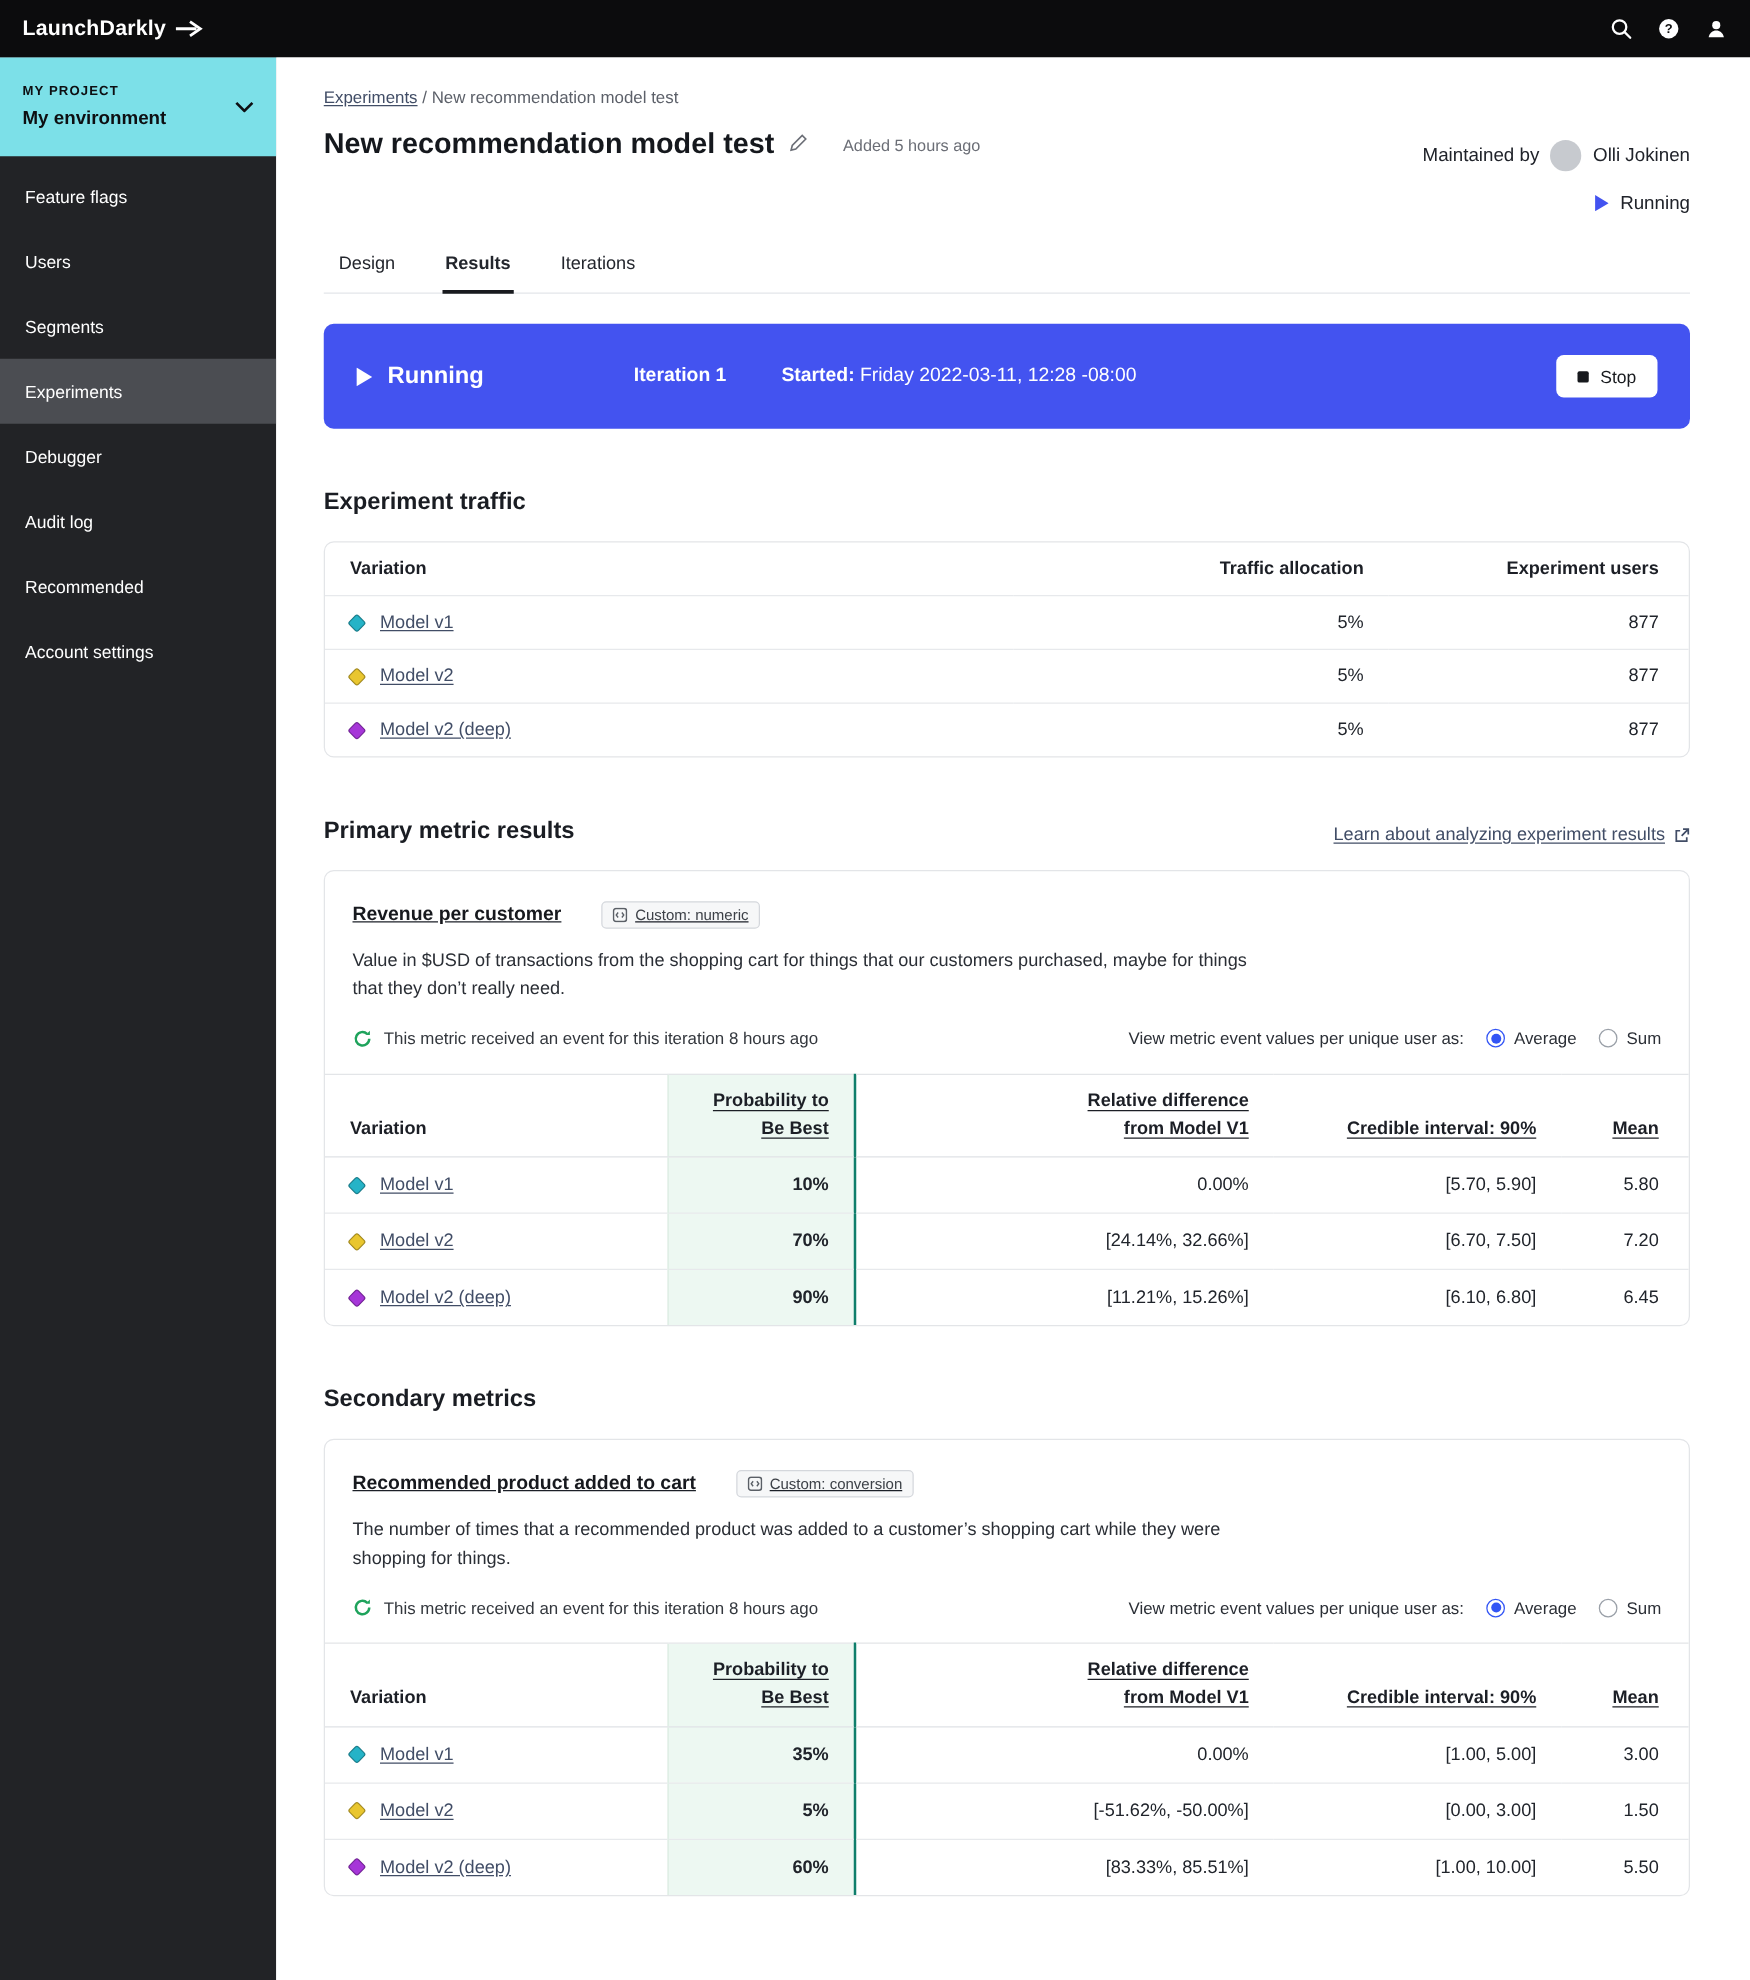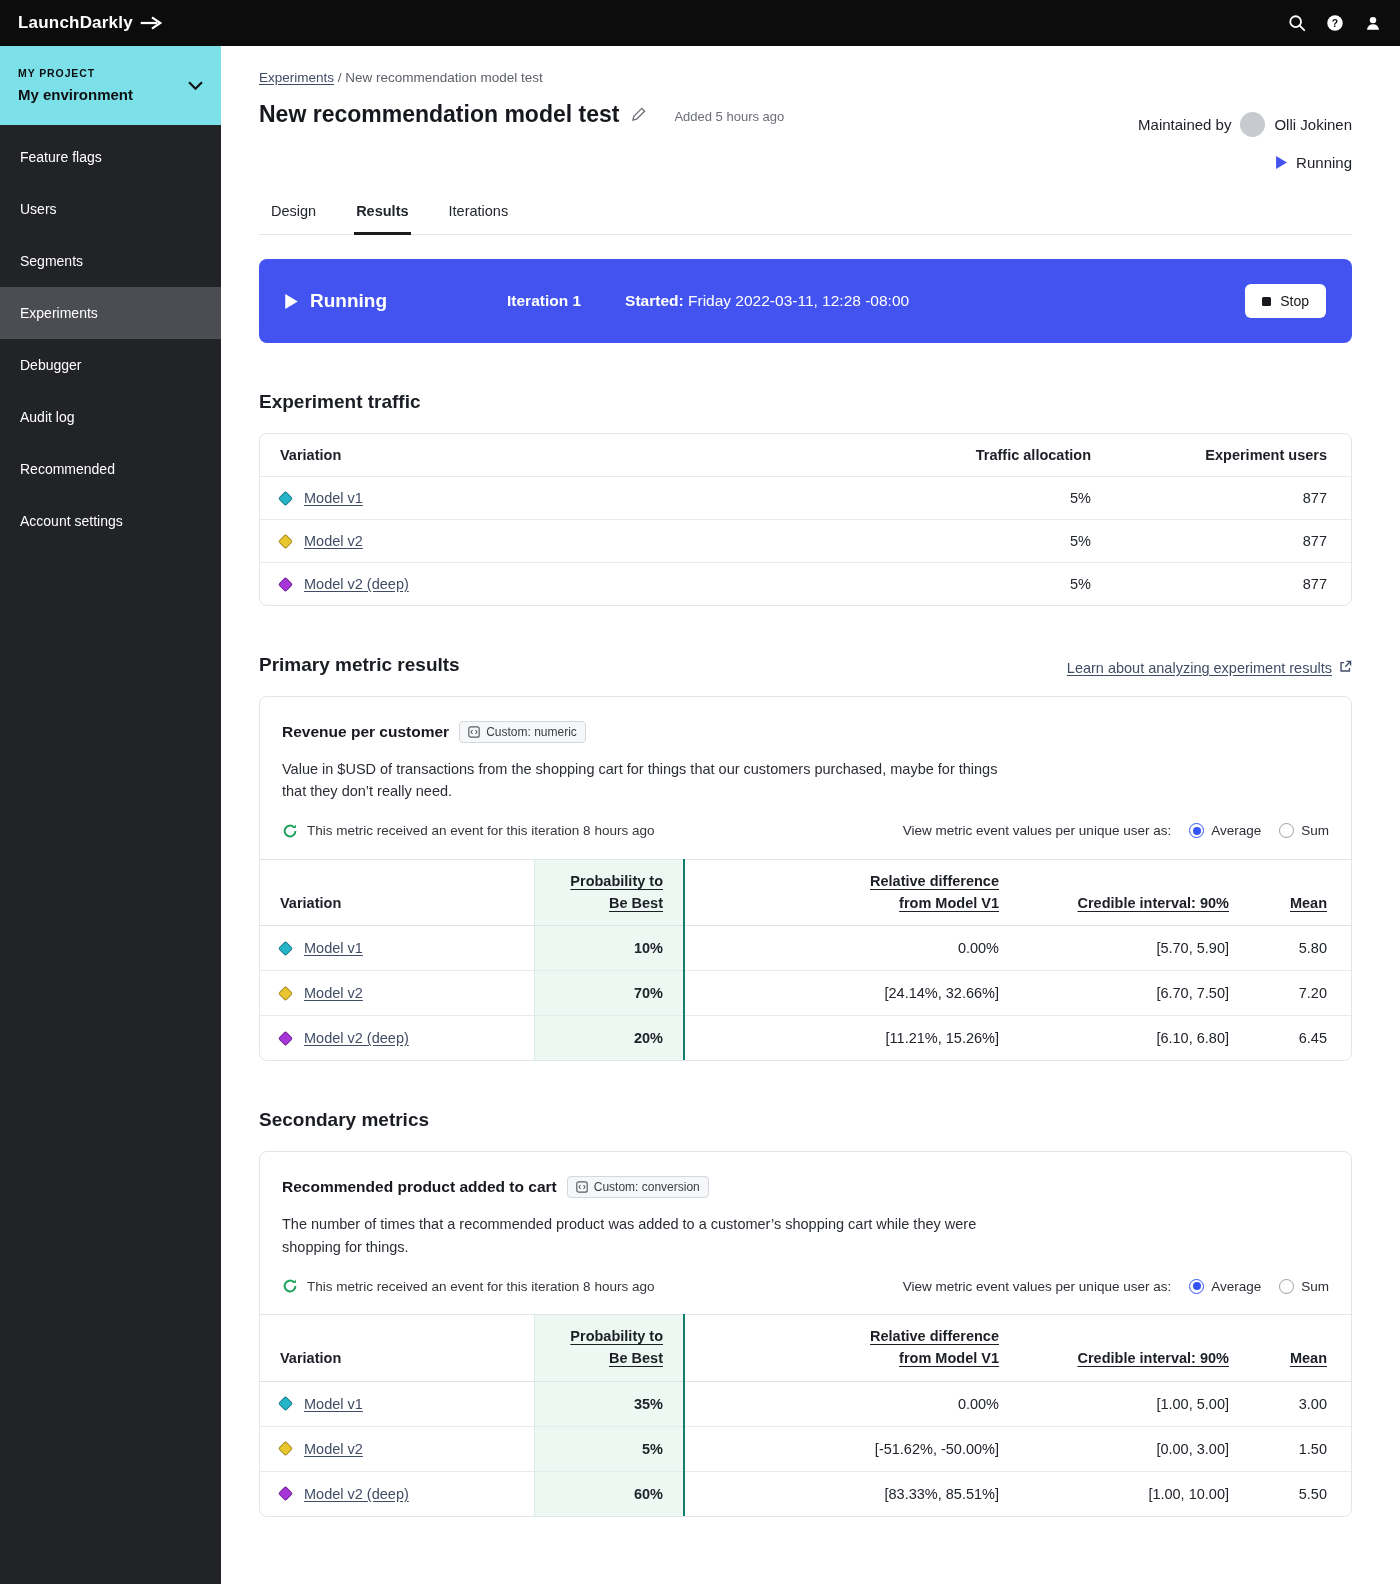--- a/index.html
+++ b/index.html
@@ -71,21 +71,21 @@
     margin-left: auto; background: #fff; color: #17191d; border: none; border-radius: 6px;
     padding: 9px 17px; font-size: 14px; font-family: inherit; display: inline-flex; align-items: center;
     gap: 9px; cursor: pointer; font-weight: 500;
   }
   .stopsq { width: 9px; height: 9px; background: #17191d; border-radius: 1.5px; }
 
   
   .section-heading { font-size: 19px; font-weight: 600; color: #1a1d23; margin-top: 48px; }
   .section-head-row { display: flex; justify-content: space-between; align-items: flex-end; margin-top: 48px; }
   .section-head-row .section-heading { margin-top: 0; }
-  .learn-link { font-size: 14.5px; display: inline-flex; gap: 7px; cursor: pointer; }
+  .learn-link { font-size: 14.5px; display: inline-flex; align-items: center; gap: 7px; cursor: pointer; }
 
   .card { border: 1px solid #e3e5e8; border-radius: 8px; margin-top: 20px; overflow: hidden; background: #fff; }
 
   
   table { width: 100%; border-collapse: collapse; font-size: 14.5px; }
   th { font-weight: 700; color: #1c1f26; padding: 13px 20px; }
   td { padding: 13px 20px; border-top: 1px solid #e7e9ec; color: #20242b; }
   th.num, td.num { text-align: right; }
   .var-cell { display: flex; align-items: center; }
   .diamond {
@@ -93,21 +93,21 @@
     border-radius: 2.5px; border: 1.5px solid rgba(0,0,0,.28); margin-right: 13px; flex: none;
   }
   .traffic-table th { text-align: left; }
   .traffic-table th.num { text-align: right; }
   .traffic-table col.c-alloc { width: 300px; }
   .traffic-table col.c-users { width: 240px; }
   .traffic-table th:last-child, .traffic-table td:last-child { padding-right: 24px; }
 
   
   .metric-top { padding: 24px 22px 20px 22px; }
-  .metric-head { display: flex; align-items: center; gap: 10px; }
+  .metric-head { display: flex; align-items: center; gap: 32px; text-decoration: underline; }
   .metric-name { font-size: 15.5px; font-weight: 700; color: #17191e; }
   .badge {
     display: inline-flex; align-items: center; gap: 6px; font-size: 12px; color: #3c4047;
     border: 1px solid #d4d7dc; background: #f6f7f8; border-radius: 4px; padding: 3px 8px;
   }
   .metric-desc { font-size: 14.5px; color: #2a2e35; line-height: 1.55; margin-top: 15px; max-width: 730px; }
   .metric-meta { display: flex; justify-content: space-between; align-items: center; margin-top: 20px; }
   .event-note { display: flex; align-items: center; gap: 9px; font-size: 13.5px; color: #33373d; }
   .view-as { display: flex; align-items: center; font-size: 13.5px; color: #2b2f36; }
   .radio { display: inline-flex; align-items: center; gap: 7px; margin-left: 18px; cursor: pointer; }
@@ -396,21 +396,21 @@
             <td class="num">[6.70, 7.50]</td>
             <td class="num">7.20</td>
           </tr>
           <tr>
             <td>
                 <span class="var-cell">
                   <span class="diamond" style="background: rgb(166, 54, 216);"></span>
                   <a>Model v2 (deep)</a>
                 </span>
               </td>
-            <td class="num prob-col">20%</td>
+            <td class="num prob-col">90%</td>
             <td class="num">[11.21%, 15.26%]</td>
             <td class="num">[6.10, 6.80]</td>
             <td class="num">6.45</td>
           </tr>
         </tbody>
       </table>
     </div>
 
     <h2 class="section-heading">Secondary metrics</h2>
 

